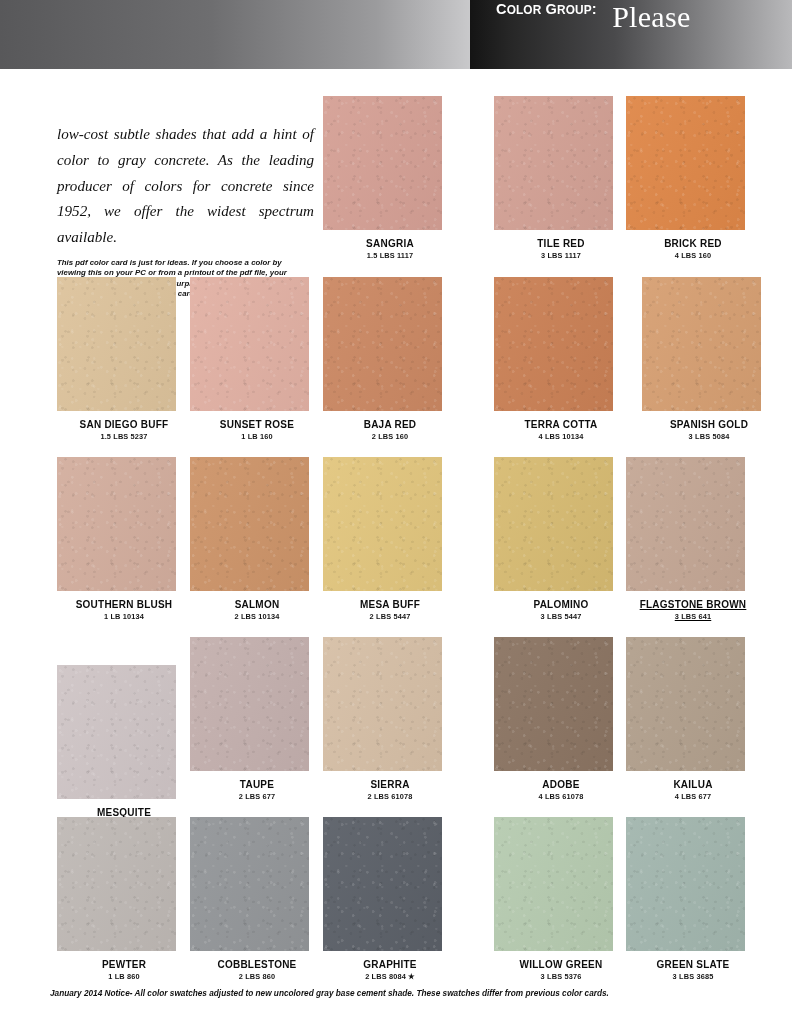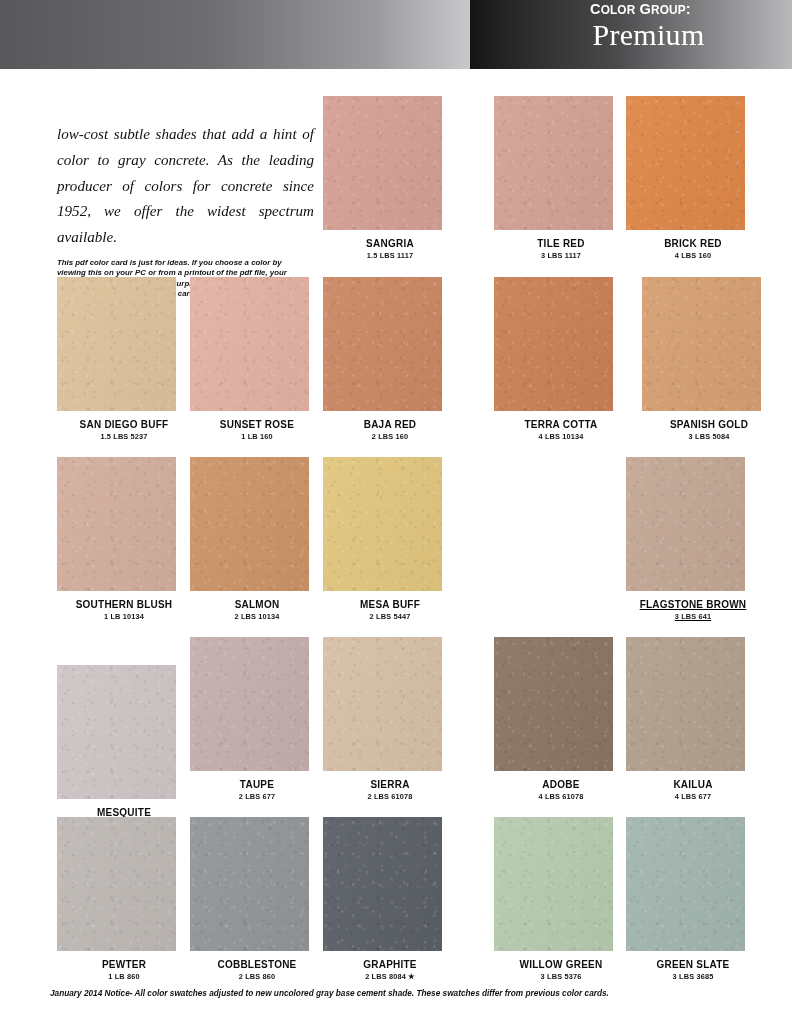--- a/index.html
+++ b/index.html
@@ -36,26 +36,24 @@
     width: 322px;
     height: 69px;
     background: linear-gradient(to right, #141414 0%, #262626 12%, #4a4a4c 45%, #8d8d8f 78%, #b9b9bb 100%);
   }
   #header-title {
     position: absolute;
     left: 470px; top: 0;
     width: 322px;
     height: 69px;
     display: flex;
-    align-items: center;
     justify-content: flex-start;
     padding-left: 26px;
     box-sizing: border-box;
     white-space: nowrap;
-    flex-direction: column;
   }
   .hdr-label {
     color: #ffffff;
     font-family: "Liberation Sans", sans-serif;
     font-weight: bold;
     font-size: 15.5px;
     letter-spacing: 0.2px;
     font-stretch: condensed;
     transform: scaleX(0.94);
     transform-origin: left center;
@@ -194,21 +192,21 @@
   }
 </style>
 </head>
 <body>
 
 <div id="header">
   <div id="header-left-band"></div>
   <div id="header-right-band"></div>
   <div id="header-title">
     <span class="hdr-label">C<span class="small">OLOR</span> G<span class="small">ROUP</span>:</span>
-    <span class="hdr-value">Premium</span>
+    <span class="hdr-value">Please</span>
   </div>
 </div>
 
 <div id="intro">
   <p id="intro-lead">low-cost subtle shades that add a hint of color to gray concrete. As the leading producer of colors for concrete since 1952, we offer the widest spectrum available.</p>
   <p id="intro-disclaimer">This pdf color card is just for ideas. If you choose a color by viewing this on your PC or from a printout of the pdf file, your colored concrete may be a big surprise. Please make your selection from our printed color card, hard samples or job site test.</p>
 </div>
 
 <div id="grid">
     <div class="cell" style="left: 323px; top: 96px;">
@@ -259,20 +257,25 @@
     <div class="cell" style="left: 190px; top: 457px;">
       <div class="swatch" style="background-color: rgb(205, 148, 105);"></div>
       <div class="label">SALMON</div>
       <div class="sublabel">2 LBS 10134</div>
     </div>
     <div class="cell" style="left: 323px; top: 457px;">
       <div class="swatch" style="background-color: rgb(226, 198, 126);"></div>
       <div class="label">MESA BUFF</div>
       <div class="sublabel">2 LBS 5447</div>
     </div>
+    <div class="cell" style="left: 494px; top: 457px;">
+      <div class="swatch" style="background-color: rgb(215, 187, 114);"></div>
+      <div class="label">PALOMINO</div>
+      <div class="sublabel">3 LBS 5447</div>
+    </div>
     <div class="cell" style="left: 626px; top: 457px; text-decoration: underline;">
       <div class="swatch" style="background-color: rgb(196, 167, 149);"></div>
       <div class="label">FLAGSTONE BROWN</div>
       <div class="sublabel">3 LBS 641</div>
     </div>
     <div class="cell" style="left: 57px; top: 637px; margin-top: 28px;">
       <div class="swatch" style="background-color: rgb(207, 197, 198);"></div>
       <div class="label">MESQUITE</div>
       <div class="sublabel">1 LB 677</div>
     </div>

